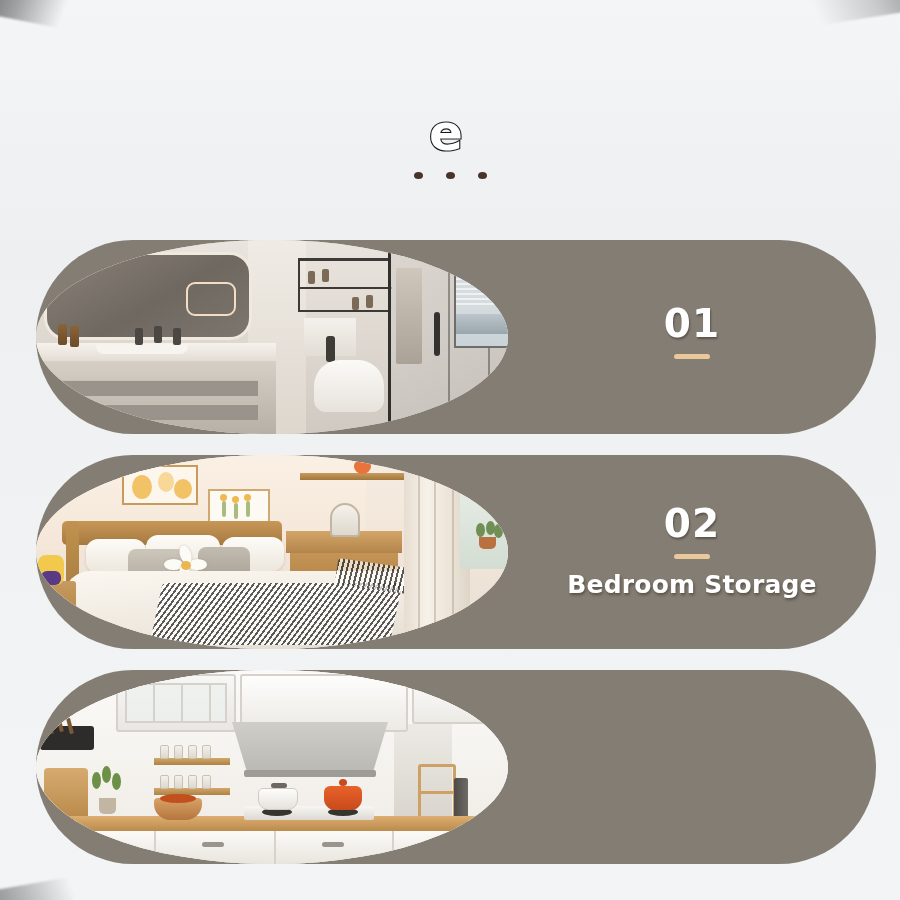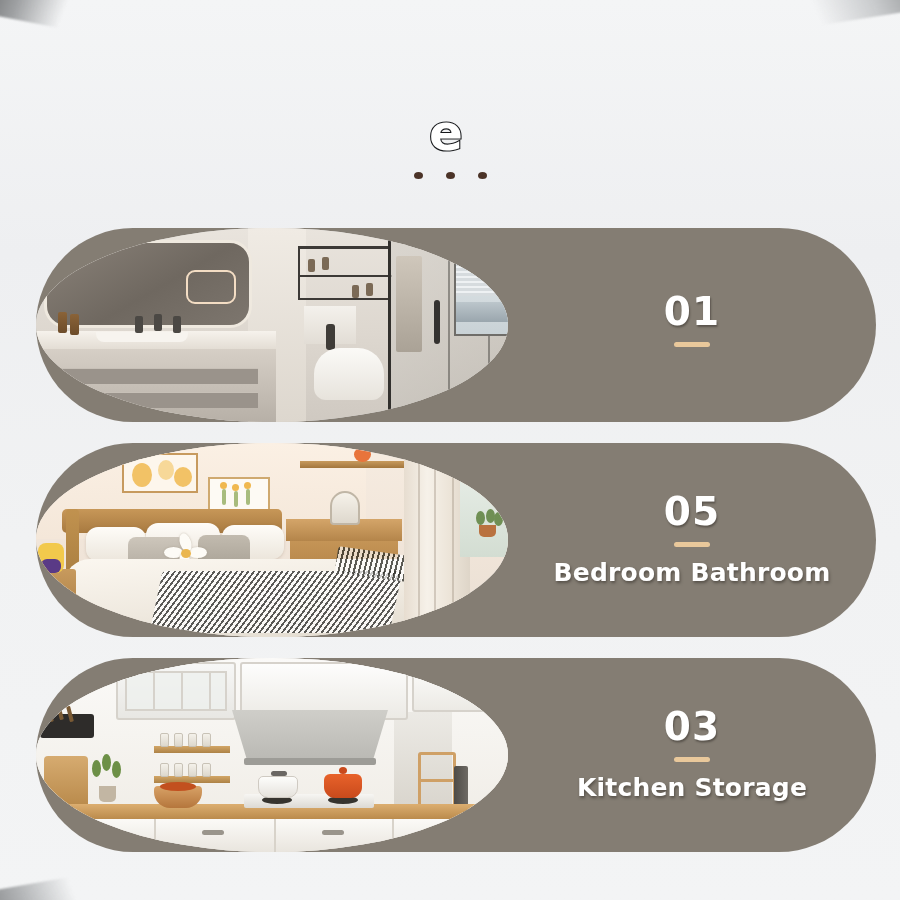--- a/index.html
+++ b/index.html
@@ -90,21 +90,21 @@
     display:flex; justify-content:center; gap:23px;
   }
   .dots span {
     display:block;
     width:9px; height:7px;
     border-radius:50%;
     background:#4b3327;
   }
 
   
-  .rows { position:absolute; top:228px; left:0; width:900px; }
+  .rows { position:absolute; top:240px; left:0; width:900px; }
 
   .row {
     position:relative;
     height:194px;
     margin-bottom:21px;
   }
 
   
   .panel {
     position:absolute;
@@ -653,23 +653,23 @@
           <div class="plant">
             <div class="pot"></div>
             <div class="leaf" style="left:4px;top:2px;"></div>
             <div class="leaf" style="left:14px;top:0px;"></div>
             <div class="leaf" style="left:22px;top:3px;"></div>
           </div>
         </div>
       </div>
 
       <div class="panel-text">
-        <div class="num">05</div>
+        <div class="num">02</div>
         <div class="rule"></div>
-        <div class="label">Bedroom Bathroom</div>
+        <div class="label">Bedroom Storage</div>
       </div>
     </div>
 
     <div class="row">
       <div class="panel"></div>
 
       <div class="photo">
         <div class="scene kit">
           <div class="tile"></div>
           <div class="sidewall"></div>
@@ -723,21 +723,16 @@
           <div class="bowl-lid"></div>
 
           <div class="cooktop"></div>
           <div class="burner" style="left:226px;"></div>
           <div class="burner" style="left:292px;"></div>
           <div class="pot-white"></div>
           <div class="pot-orange"></div>
         </div>
       </div>
 
-      <div class="panel-text">
-        <div class="num">03</div>
-        <div class="rule"></div>
-        <div class="label">Kitchen Storage</div>
-      </div>
     </div>
 
   </div>
 </div>
 
 </body></html>

